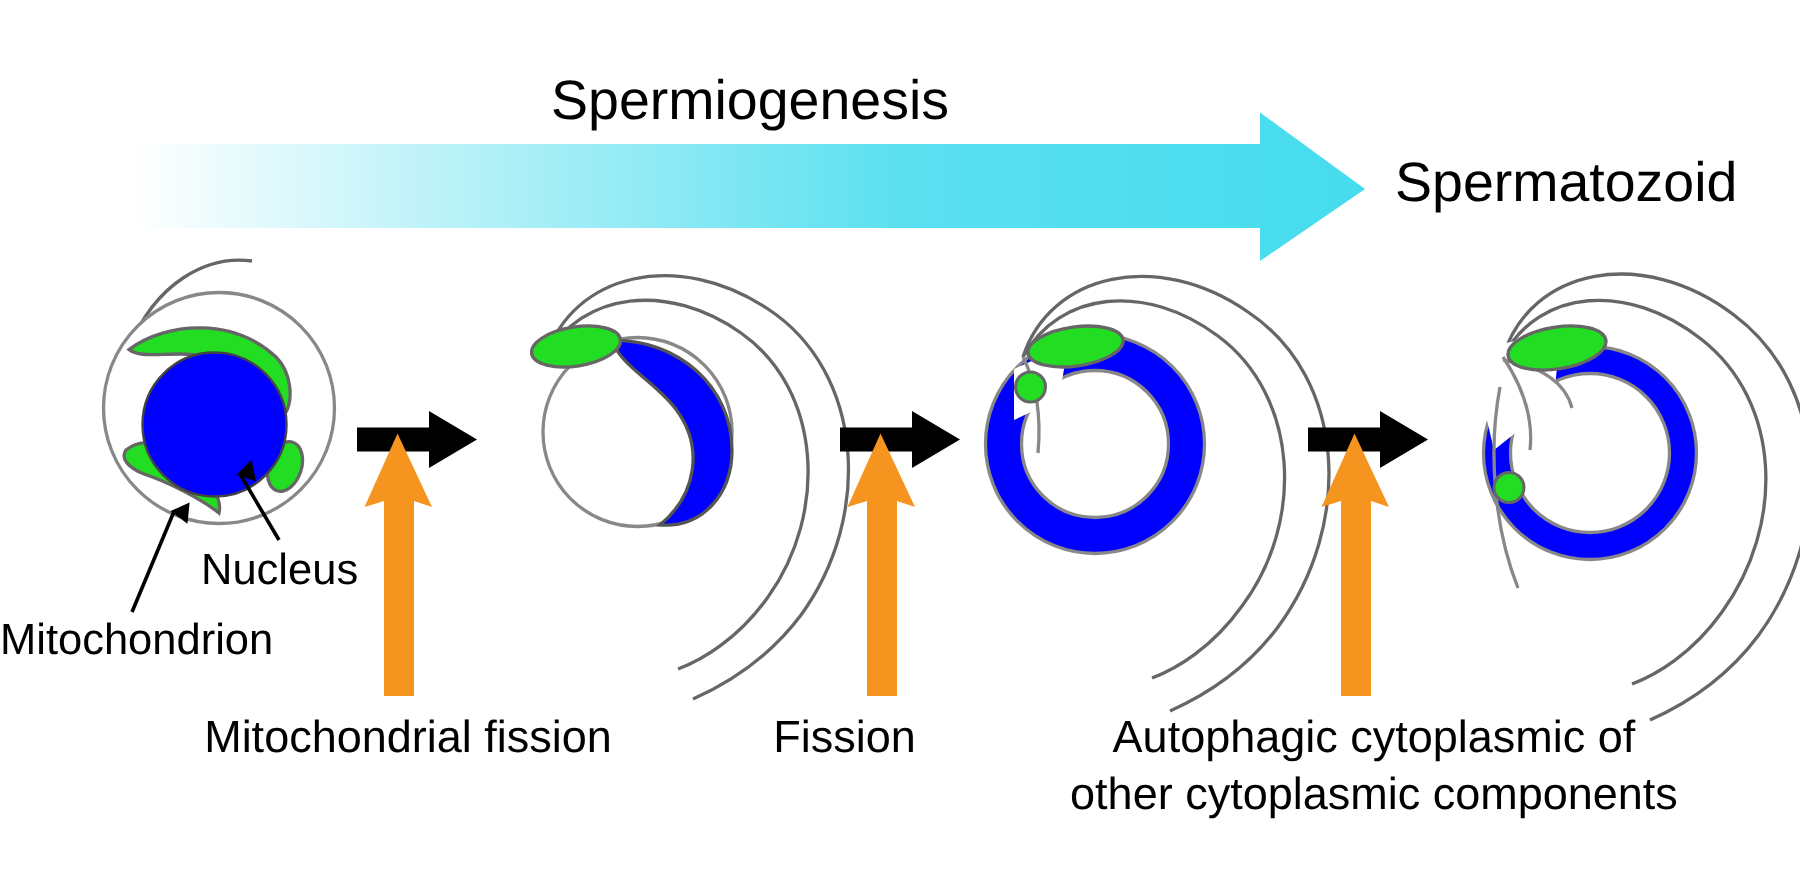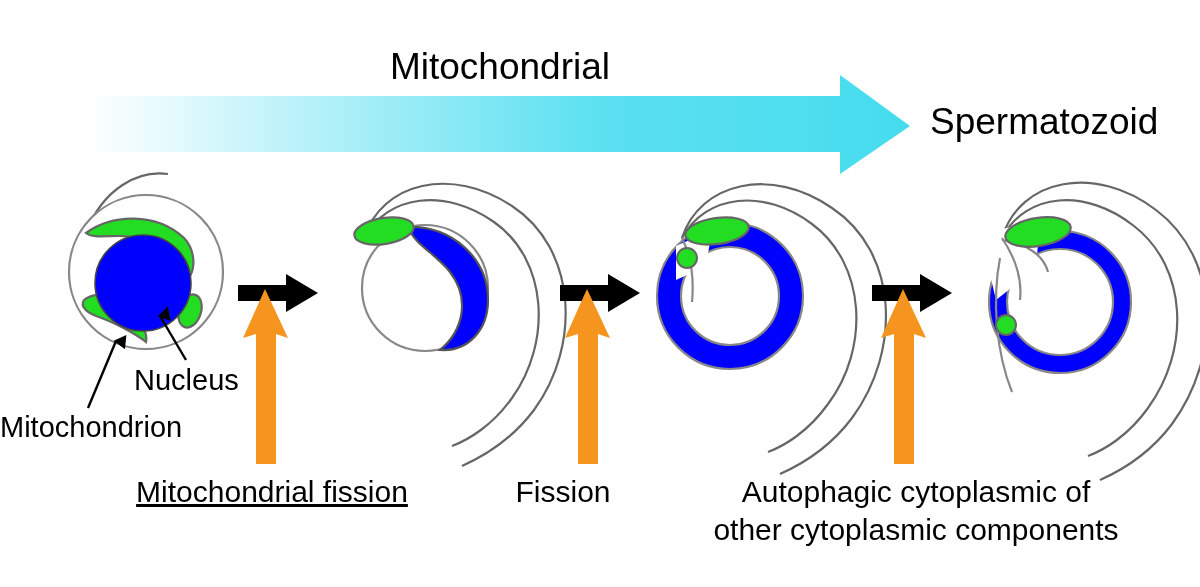--- a/index.html
+++ b/index.html
@@ -54,21 +54,21 @@
     top: 411px;
     font-size: 29px;
   }
   .caption {
     position: absolute;
     text-align: center;
     font-size: 30px;
     color: #000000;
     line-height: 1.28;
   }
-  #caption-1 { left: 62px;  top: 473px; width: 420px; text-decoration: underline; }
+  #caption-1 { left: 62px;  top: 473px; width: 420px; }
   #caption-2 { left: 468px; top: 473px; width: 190px; text-align: center; }
   #caption-3 { left: 656px; top: 473px; width: 520px; }
 </style>
 </head>
 <body>
 
 <div id="stage">
 
   <svg id="canvas" viewBox="0 0 1200 587" xmlns="http://www.w3.org/2000/svg">
 
@@ -177,21 +177,21 @@
       <path d="M 990,232 L 1040,220 L 1036,268 L 996,300 L 988,266 Z" fill="#ffffff"></path>
       <path d="M 1002,238 C 1018,262 1022,282 1020,300" fill="none" stroke="#888888" stroke-width="2.2"></path>
       <path d="M 1000,258 C 992,300 996,352 1012,392" fill="none" stroke="#888888" stroke-width="2.2"></path>
       <path d="M 1002,240 C 1028,244 1044,256 1048,272" fill="none" stroke="#888888" stroke-width="2.2"></path>
       <ellipse cx="1038" cy="232" rx="33" ry="14" transform="rotate(-9 1038 232)" fill="#22dd22" stroke="#666666" stroke-width="2.2"></ellipse>
       <circle cx="1006" cy="325" r="10" fill="#22dd22" stroke="#666666" stroke-width="2"></circle>
     </g>
 
   </svg>
 
-  <div class="lbl" id="title-spermiogenesis">Mitochondrial</div>
+  <div class="lbl" id="title-spermiogenesis">Spermiogenesis</div>
 
   <div class="lbl" id="label-spermatozoid">Spermatozoid</div>
 
   <div class="lbl" id="label-nucleus">Nucleus</div>
 
   <div class="lbl" id="label-mitochondrion">Mitochondrion</div>
 
   <div class="caption" id="caption-1">
     <div>Mitochondrial fission</div>
   </div>

